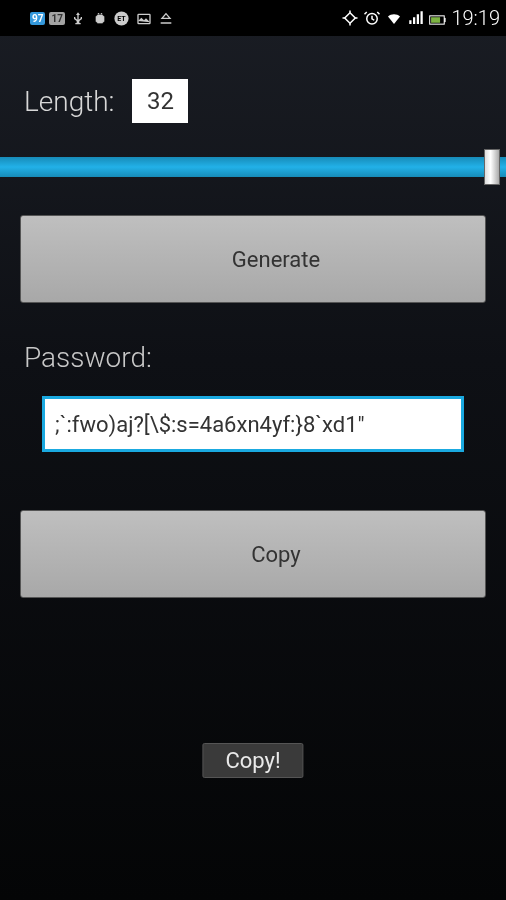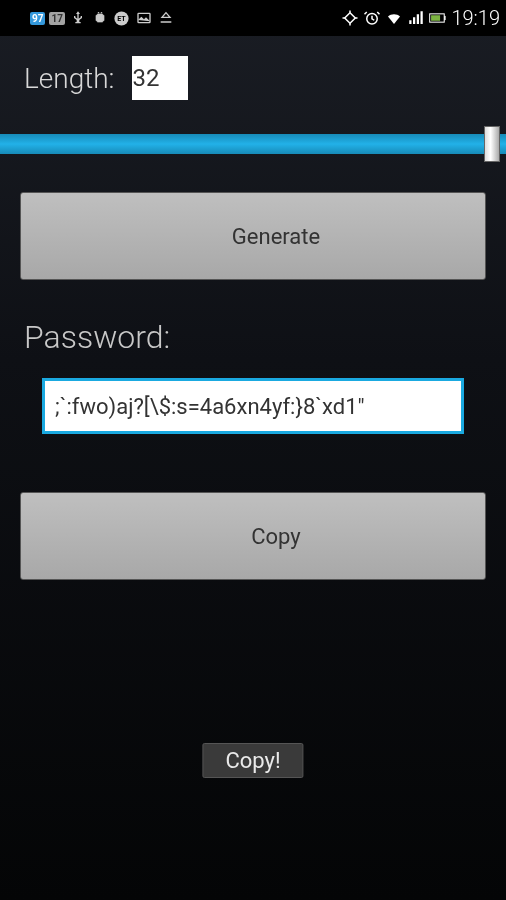--- a/index.html
+++ b/index.html
@@ -33,21 +33,21 @@
     }
     .status-right {
       display: flex;
       align-items: center;
       gap: 4px;
     }
     .status-icon {
       width: 18px;
       height: 18px;
       display: inline-flex;
-      align-items: center;
+      align-items: flex-end;
       justify-content: center;
       color: #bef264;
       font-size: 14px;
     }
     .status-badge {
       background: #a3a3a3;
       color: #333;
       font-size: 10px;
       padding: 1px 2px;
       border-radius: 2px;
@@ -57,38 +57,39 @@
       background: #3498db;
       color: #fff;
     }
     .status-time {
       font-size: 20px;
       color: #fff;
       font-weight: 300;
     }
     .content {
       padding: 0;
+      margin-top: 23px;
     }
     .length-row {
       display: flex;
       align-items: center;
       padding: 20px 24px 18px 24px;
       gap: 18px;
     }
     .length-label {
       color: #d8d8d8;
       font-size: 28px;
       font-weight: 300;
     }
     .length-input {
       width: 56px;
       height: 44px;
       background: #fff;
       border: none;
-      text-align: left;
+      text-align: center;
       font-size: 24px;
       color: #333;
       font-family: inherit;
     }
     .slider-container {
       position: relative;
       height: 36px;
       margin: 8px 0 30px 0;
     }
     .slider-track {
@@ -117,21 +118,21 @@
       border: 1px solid #555;
       border-radius: 3px;
       color: #333;
       font-size: 22px;
       font-family: inherit;
       cursor: pointer;
       padding-left: 46px;
     }
     .password-label {
       color: #c8c8c8;
-      font-size: 32px;
+      font-size: 28px;
       font-weight: 300;
       padding: 38px 24px 22px 24px;
     }
     .password-field {
       display: block;
       width: calc(100% - 84px);
       margin: 0 42px;
       height: 56px;
       background: #fff;
       border: 3px solid #1aa9e0;

